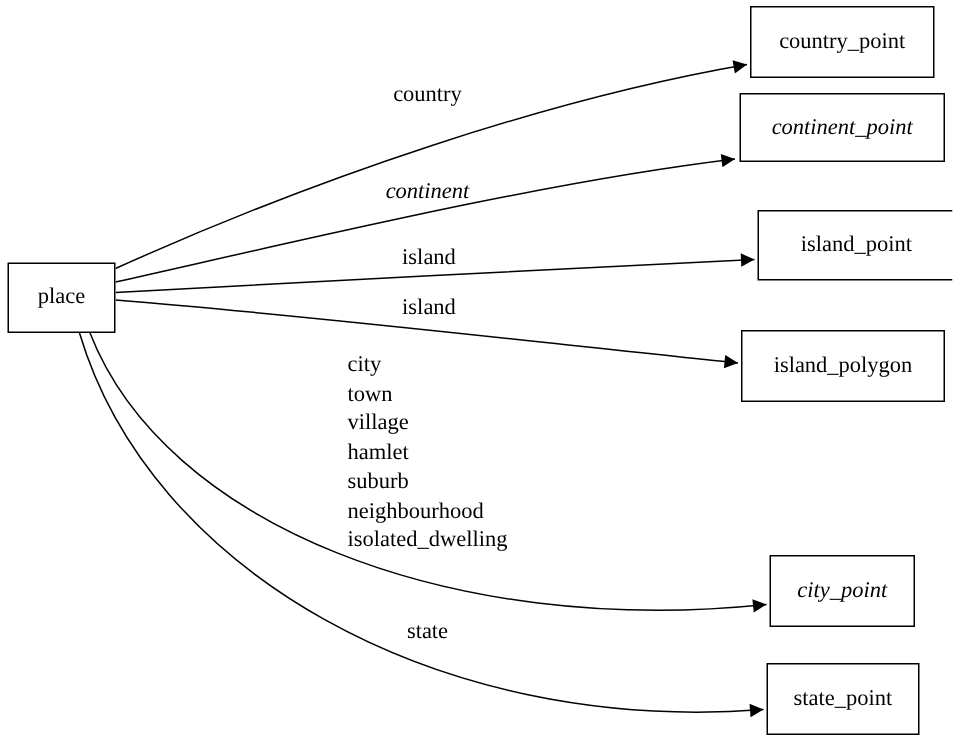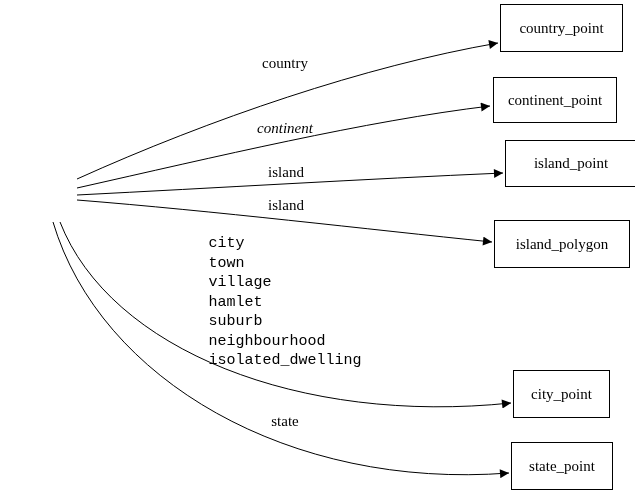--- a/index.html
+++ b/index.html
@@ -61,54 +61,57 @@
       </marker>
     </defs>
     <path d="M77,179 C210,119 365,66 498,43" fill="none" stroke="#000000" stroke-width="1" marker-end="url(#arrow)"></path>
     <path d="M77,188 C215,157 365,121 490,106" fill="none" stroke="#000000" stroke-width="1" marker-end="url(#arrow)"></path>
     <path d="M77,195 C215,188 365,179 503,173" fill="none" stroke="#000000" stroke-width="1" marker-end="url(#arrow)"></path>
     <path d="M77,200 C215,211 365,229 492,242" fill="none" stroke="#000000" stroke-width="1" marker-end="url(#arrow)"></path>
     <path d="M60,222 C110,350 300,425 511,403" fill="none" stroke="#000000" stroke-width="1" marker-end="url(#arrow)"></path>
     <path d="M53,222 C100,380 290,490 509,473" fill="none" stroke="#000000" stroke-width="1" marker-end="url(#arrow)"></path>
   </svg>
 
+  <div class="node" style="left:5px; top:175px; width:72px; height:47px;">
+    <span>place</span>
+  </div>
 
   <div class="node" style="left:500px; top:4px; width:123px; height:48px;">
     <span>country_point</span>
   </div>
 
-  <div class="node" style="left:493px; top:77px; width:124px; height:46px;">
+  <div class="node" style="left:493px; top:62px; width:137px; height:46px;font-style:italic;">
     <span>continent_point</span>
   </div>
 
   <div class="node" style="left:505px; top:140px; width:132px; height:47px;font-family:Liberation Serif, serif;">
     <span>island_point</span>
   </div>
 
   <div class="node" style="left:494px; top:220px; width:136px; height:48px;">
     <span>island_polygon</span>
   </div>
 
-  <div class="node" style="left:513px; top:370px; width:97px; height:48px;">
+  <div class="node" style="left:513px; top:370px; width:97px; height:48px;font-style:italic;">
     <span>city_point</span>
   </div>
 
   <div class="node" style="left:511px; top:442px; width:102px; height:48px;">
     <span>state_point</span>
   </div>
 
   <div class="edge-label" style="left:285px; top:54px;">country</div>
 
   <div class="edge-label" style="left:285px; top:119px;font-style:italic;">continent</div>
 
   <div class="edge-label" style="left:286px; top:163px;">island</div>
 
   <div class="edge-label" style="left:286px; top:196px;">island</div>
 
-  <div class="edge-label edge-label-multiline" style="left:285px; top:234px;font-family:Liberation Mono, monospace;">
+  <div class="edge-label edge-label-multiline" style="left:285px; top:234px;">
     <span>city</span>
     <span>town</span>
     <span>village</span>
     <span>hamlet</span>
     <span>suburb</span>
     <span>neighbourhood</span>
     <span>isolated_dwelling</span>
   </div>
 
   <div class="edge-label" style="left:285px; top:412px;">state</div>

